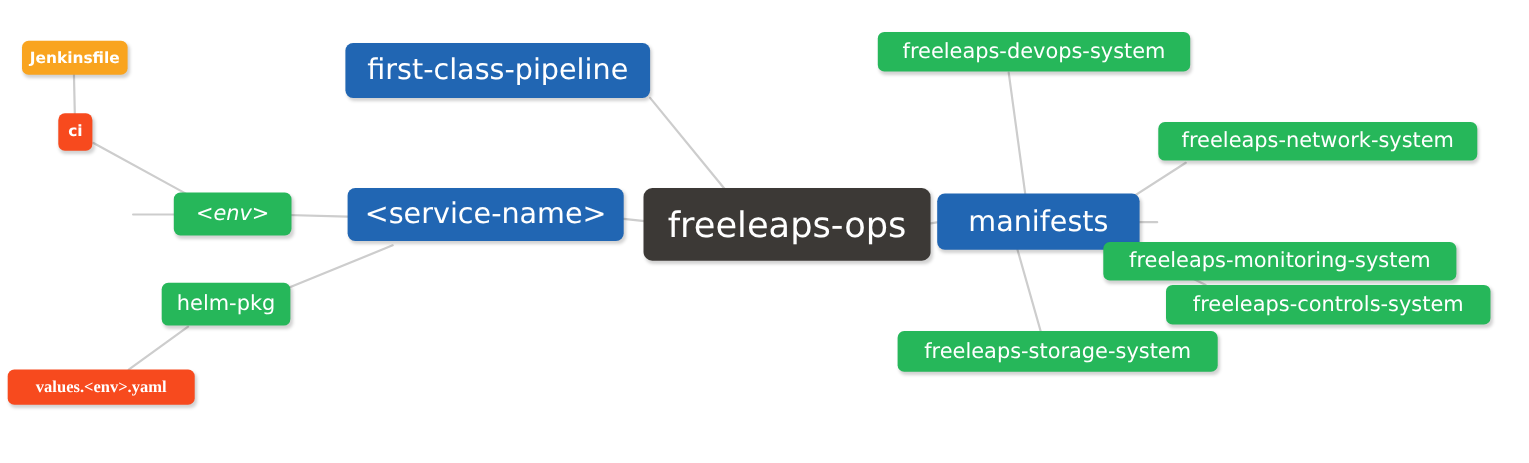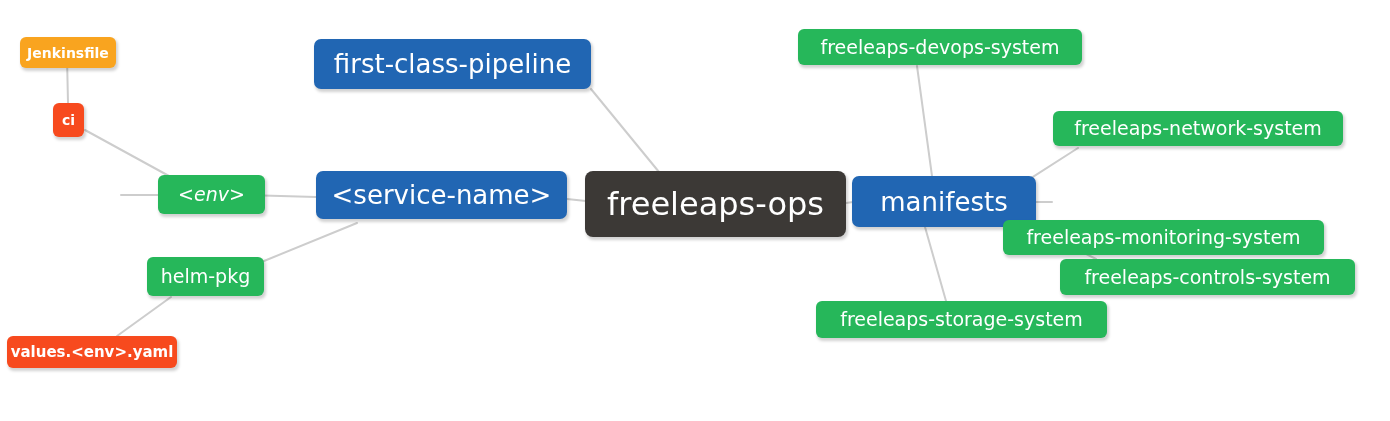--- a/index.html
+++ b/index.html
@@ -56,20 +56,21 @@
   }
   .lvl3 {
     background: var(--level3-bg, #f74a1e);
     font-size: 14px;
     font-weight: bold;
   }
   .lvl3-sm {
     background: var(--level3-bg, #f74a1e);
     font-size: 15px;
     font-weight: bold;
+    font-family: Liberation Serif, serif;
   }
   .lvl4 {
     background: var(--level4-bg, #f9a41f);
     font-size: 14px;
     font-weight: bold;
     margin-top: 11px;
   }
 </style>
 </head>
 <body>

